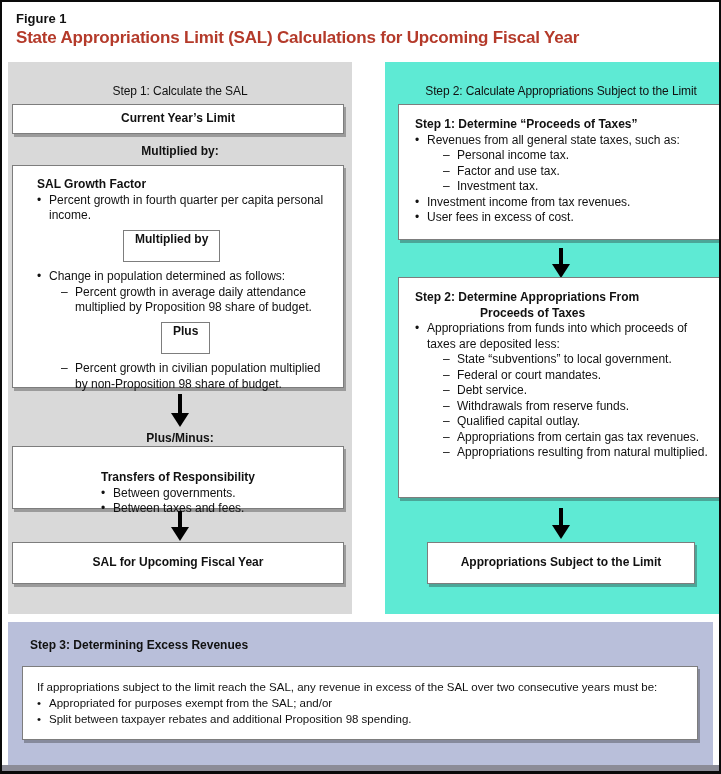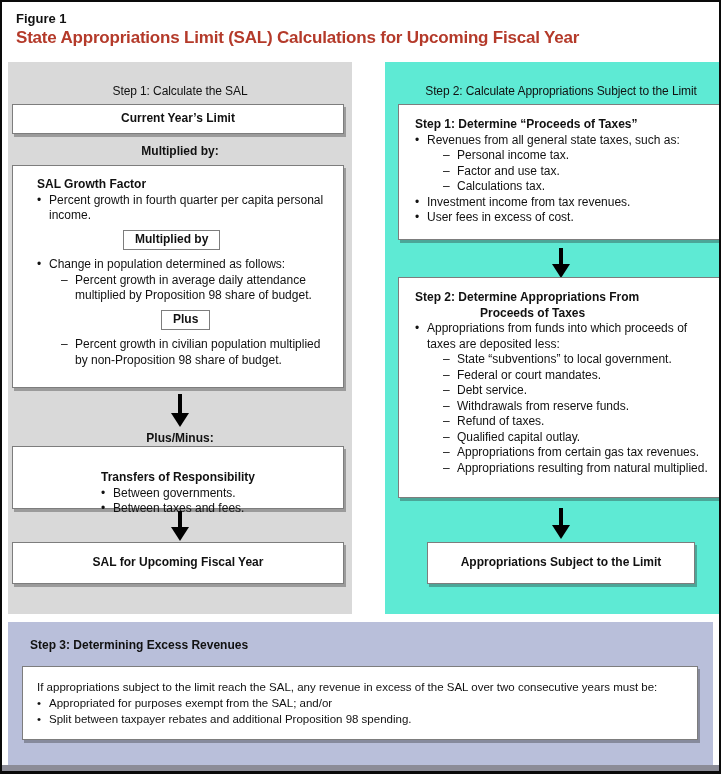--- a/index.html
+++ b/index.html
@@ -33,21 +33,21 @@
   .arrow-stem { width:4px; background:#000; }
   .arrow-head { width:0; height:0; border-left:9px solid transparent;
                 border-right:9px solid transparent; border-top:14px solid #000; }
 
   .box-title { font-weight:bold; }
   .bul  { position:relative; padding-left:12px; }
   .bul::before  { content:"\2022"; position:absolute; left:0; }
   .dash { position:relative; padding-left:38px; }
   .dash::before { content:"\2013"; position:absolute; left:24px; }
 
-  .tag { width:fit-content; margin:6px auto 7px; padding:1px 11px 2px;
+  .tag { width:fit-content; margin:6px auto 7px; padding:1px 11px 14px;
          background:#fff; border:1px solid #7d7d7d; font-weight:bold; }
 
   .growth-box   { padding:11px 8px 0 24px; }
   .rbox         { padding:12px 8px 0 16px; }
   .rbox .dash   { padding-left:42px; }
   .rbox .dash::before { left:28px; }
   .r-title2 { font-weight:bold; padding-left:65px; }
 
   .center-block { width:fit-content; margin:23px auto 0; text-align:left; }
 
@@ -109,39 +109,38 @@
   </div>
 
   <div class="panel panel-right" style="background:#5eead4;margin-left:24px;">
     <div class="col-header">Step 2: Calculate Appropriations Subject to the Limit</div>
 
     <div class="wbox rbox" style="left:13px; top:42px; width:328px; height:136px;">
       <div class="box-title">Step 1: Determine “Proceeds of Taxes”</div>
       <div class="bul">Revenues from all general state taxes, such as:</div>
       <div class="dash">Personal income tax.</div>
       <div class="dash">Factor and use tax.</div>
-      <div class="dash">Calculations tax.</div>
+      <div class="dash">Investment tax.</div>
       <div class="bul">Investment income from tax revenues.</div>
       <div class="bul">User fees in excess of cost.</div>
     </div>
 
     <div class="arrow" style="top:186px;">
       <div class="arrow-stem" style="height:16px;"></div>
       <div class="arrow-head"></div>
     </div>
 
     <div class="wbox rbox" style="left:13px; top:215px; width:328px; height:221px;">
       <div class="box-title">Step 2: Determine Appropriations From</div>
       <div class="r-title2">Proceeds of Taxes</div>
       <div class="bul">Appropriations from funds into which proceeds of taxes are deposited less:</div>
       <div class="dash">State “subventions” to local government.</div>
       <div class="dash">Federal or court mandates.</div>
       <div class="dash">Debt service.</div>
       <div class="dash">Withdrawals from reserve funds.</div>
-      <div class="dash">Refund of taxes.</div>
       <div class="dash">Qualified capital outlay.</div>
       <div class="dash">Appropriations from certain gas tax revenues.</div>
       <div class="dash">Appropriations resulting from natural multiplied.</div>
     </div>
 
     <div class="arrow" style="top:446px;">
       <div class="arrow-stem" style="height:17px;"></div>
       <div class="arrow-head"></div>
     </div>
 

